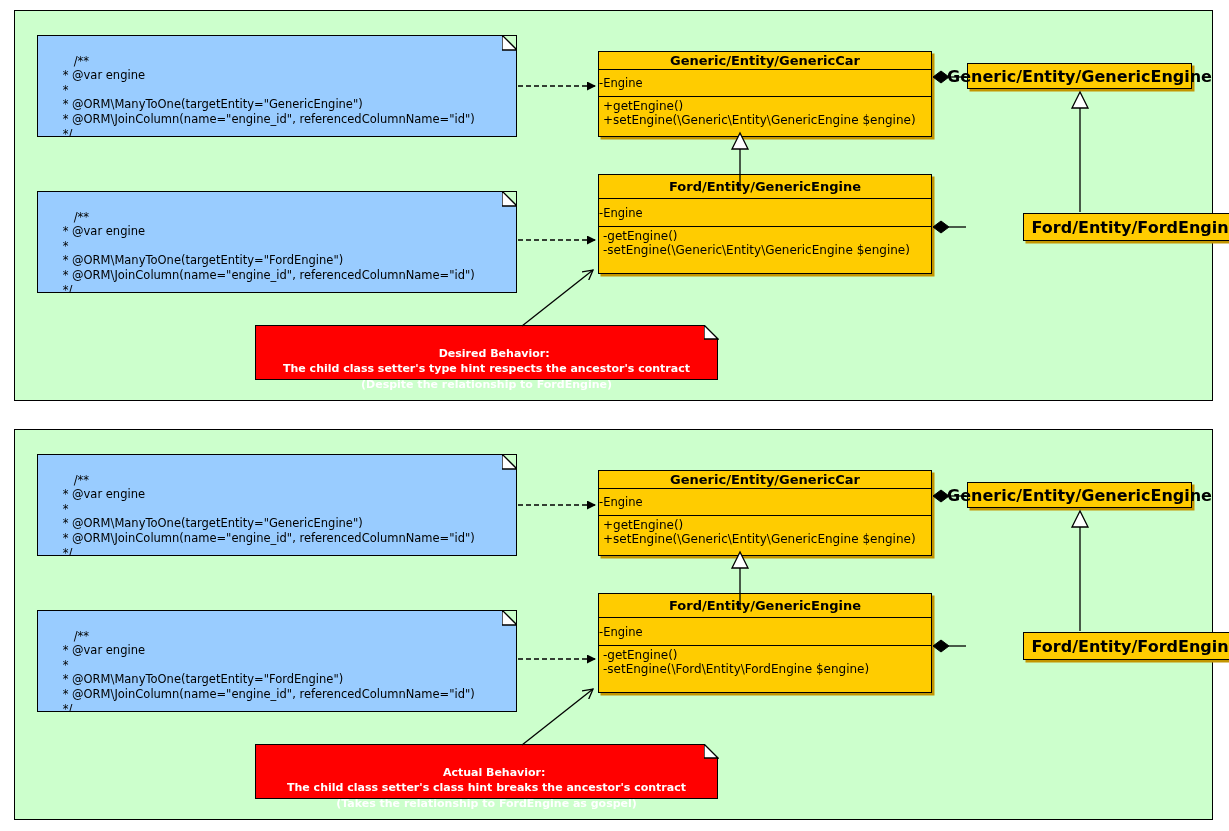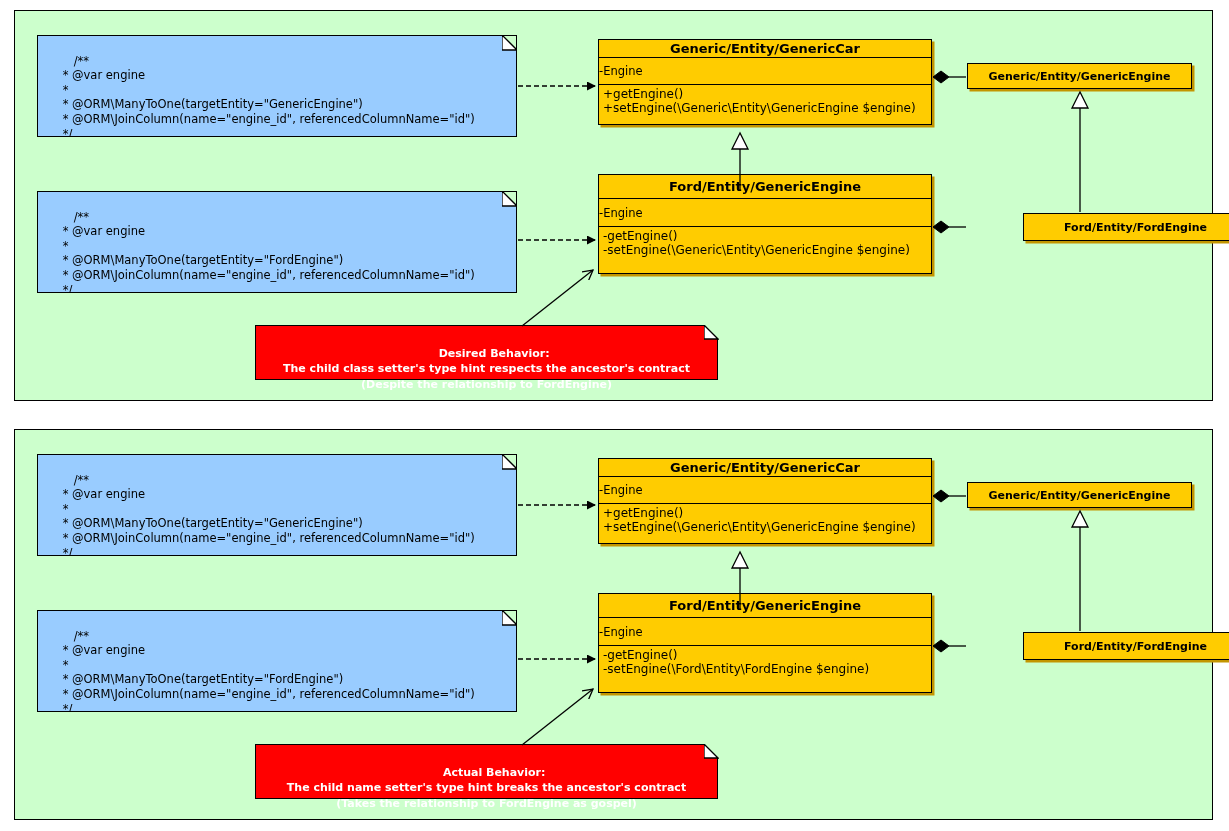--- a/index.html
+++ b/index.html
@@ -37,31 +37,31 @@
     border-bottom:1.5px solid #000;
   }
   .uml-attrs{
     font-size:11.5px;display:flex;align-items:center;
     border-bottom:1.5px solid #000;white-space:pre;
   }
   .uml-methods{
     font-size:12px;line-height:14px;white-space:pre;
     padding:2px 0 0 4px;
   }
-  .car-class{left:583px;top:28px;width:332px;height:84px;}
+  .car-class{left:583px;top:40px;width:332px;height:84px;}
   .car-class .uml-title{height:17px;}
   .car-class .uml-attrs{height:26px;}
   .ford-class{left:583px;top:163px;width:332px;height:98px;}
   .ford-class .uml-title{height:23px;}
   .ford-class .uml-attrs{height:27px;}
 
   .engine-box{
     position:absolute;width:223px;
     display:flex;align-items:center;justify-content:center;
-    font-weight:bold;font-size:11px;white-space:nowrap;
+    font-weight:bold;font-size:16px;white-space:nowrap;
   }
   .generic-engine{left:952px;top:52px;height:24px;}
   .ford-engine{left:1008px;top:202px;height:26px;}
 
   
   .callout{
     position:absolute;left:240px;top:314px;width:461px;height:49px;
     background:#ff0000;border:1.5px solid #000;
     color:#ffffff;font-weight:bold;font-size:11px;line-height:15.5px;
     text-align:center;white-space:pre;padding-top:4px;
@@ -186,21 +186,21 @@
     <div class="uml-methods">-getEngine()
 -setEngine(\Ford\Entity\FordEngine $engine)</div>
   </div>
 
   <div class="uml-class engine-box ford-engine">
     <span>Ford/Entity/FordEngine</span>
   </div>
 
   <div class="callout">
     <span>Actual Behavior:
-The child name setter's type hint breaks the ancestor's contract
+The child class setter's class hint breaks the ancestor's contract
 (Takes the relationship to FordEngine as gospel)</span>
     <svg class="fold" width="15" height="15" viewBox="0 0 15 15">
       <polygon points="0,0 15,0 15,15" fill="#ccffcc"></polygon>
       <polygon points="0,0 14,14 0,14" fill="#ffffff" stroke="#000" stroke-width="1.3"></polygon>
     </svg>
   </div>
 </section>
 
 <svg id="connectors" viewBox="0 0 1229 831">
   <defs>

